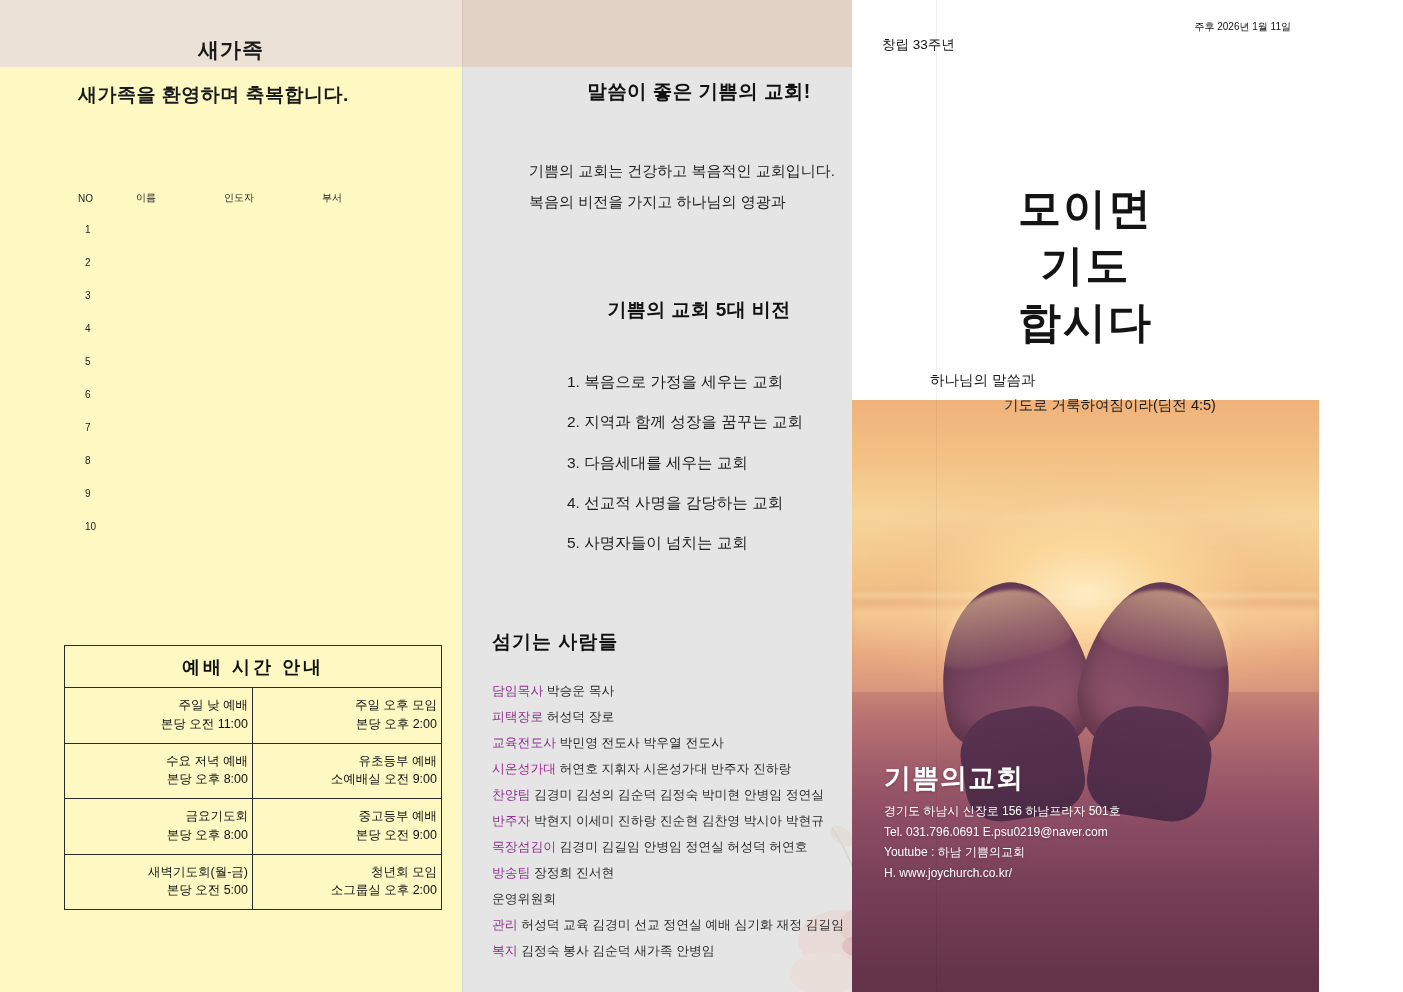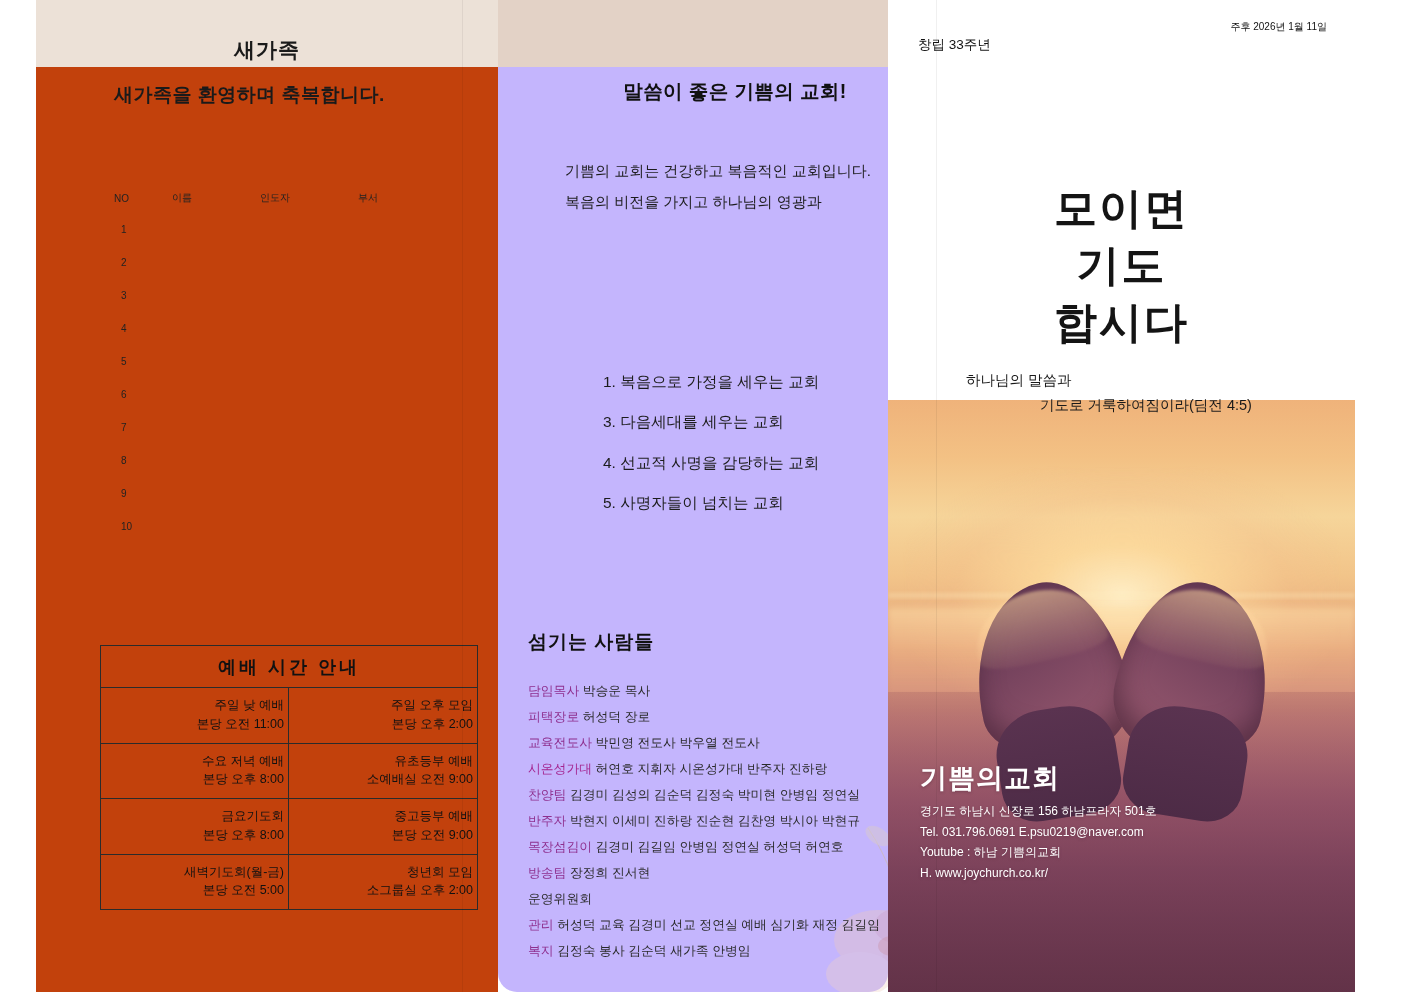--- a/index.html
+++ b/index.html
@@ -16,22 +16,21 @@
     width: 1403px;
     height: 992px;
     display: flex;
   }
 
   
   .panel1 {
     position: relative;
     width: 462px;
     height: 992px;
-    background: #c2410c;
-    margin-left: 36px;
+    background: #fef9c3;
   }
   .panel1-head {
     position: absolute;
     left: 0; top: 0;
     width: 462px; height: 67px;
     background: #ece1d7;
   }
   .panel1-title {
     position: absolute;
     left: 0; top: 36px;
@@ -101,22 +100,21 @@
     line-height: 1.5;
     color: #111;
   }
   .svc-cell:first-child { border-right: 1.3px solid #2b2b2b; }
 
   
   .panel2 {
     position: relative;
     width: 390px;
     height: 992px;
-    background: #c4b5fd;
-    border-radius: 19px;
+    background: #e5e5e5;
   }
   .panel2-head {
     position: absolute;
     left: 0; top: 0;
     width: 474px; height: 67px;
     background: #e3d2c6;
   }
   .p2-title {
     position: absolute;
     left: 0; top: 78px;
@@ -477,23 +475,25 @@
   <div class="panel2">
     <div class="panel2-head"></div>
 
     <div class="p2-title">말씀이 좋은 기쁨의 교회!</div>
 
     <div class="p2-para">
       <div>기쁨의 교회는 건강하고 복음적인 교회입니다.</div>
       <div>복음의 비전을 가지고 하나님의 영광과</div>
     </div>
 
+    <div class="p2-vision-title">기쁨의 교회 5대 비전</div>
 
     <div class="p2-vision-list">
       <div>1. 복음으로 가정을 세우는 교회</div>
+      <div>2. 지역과 함께 성장을 꿈꾸는 교회</div>
       <div>3. 다음세대를 세우는 교회</div>
       <div>4. 선교적 사명을 감당하는 교회</div>
       <div>5. 사명자들이 넘치는 교회</div>
     </div>
 
     <svg class="flower" style="left:310px; top:678px; width:175px; height:314px; opacity:0.72;" viewBox="0 0 175 314">
       <g fill="none" stroke="#cdbba9" stroke-width="1.1" opacity="0.8">
         <path d="M150 20 C120 60 100 110 96 170"></path>
         <path d="M150 20 C140 70 132 120 126 180"></path>
         <path d="M60 150 C80 180 92 215 96 250"></path>

